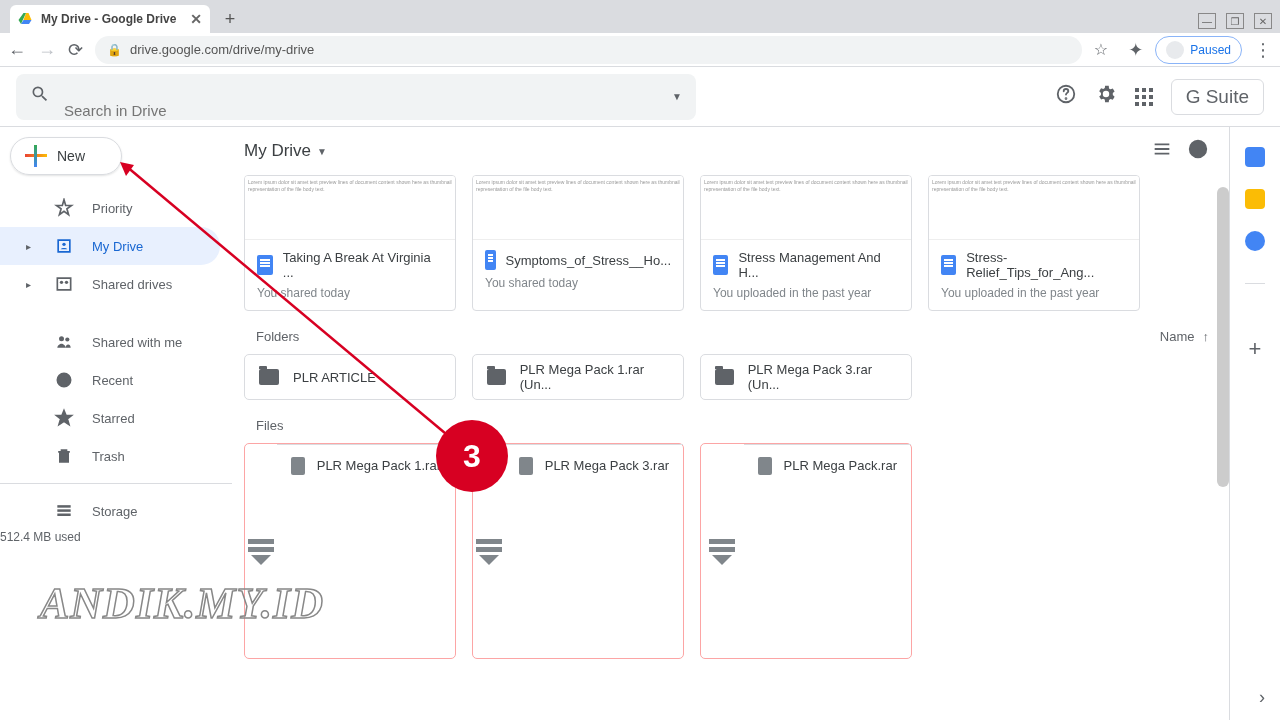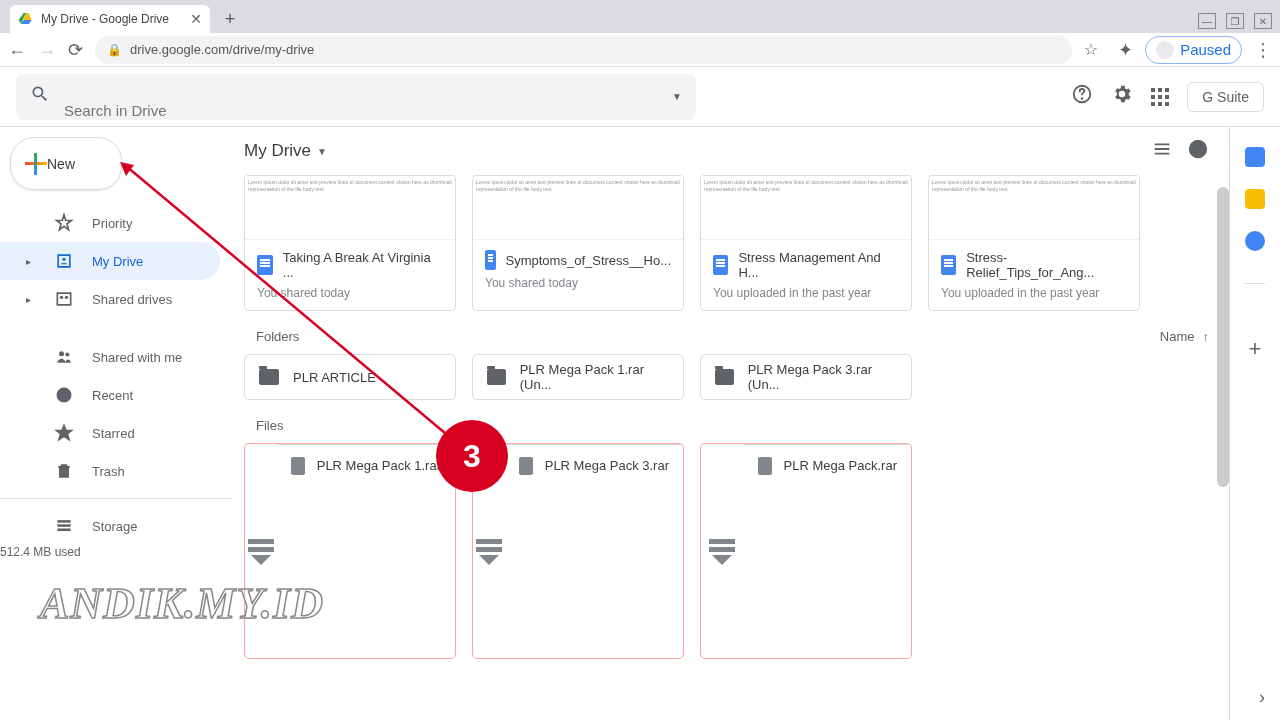--- a/index.html
+++ b/index.html
@@ -1,52 +1,52 @@
 <!DOCTYPE html>
 <html><head>
 <meta charset="utf-8">
 <style>
 * { margin:0; padding:0; box-sizing:border-box; font-family:Arial,sans-serif; }
 body { width:1280px; height:720px; background:#fff; overflow:hidden; position:relative; }
 
 .chrome-top { height:33px; background:#dadce0; display:flex; align-items:flex-end; }
-.tab { background:#fff; height:28px; width:200px; margin-left:10px; border-radius:6px 6px 0 0; display:flex; align-items:center; padding:0 8px; font-size:12px; color:#444; }
+.tab { background:#fff; height:28px; width:200px; margin-left:10px; border-radius:6px 6px 0 0; display:flex; align-items:center; padding:0 8px; font-size:12px; color:#444;font-weight:bold; }
 .tab .favicon { width:16px; height:16px; margin-right:7px; }
 .tab .close { margin-left:auto; color:#666; font-size:14px; }
 .newtab { width:28px; height:28px; display:flex; align-items:center; justify-content:center; color:#555; font-size:18px; margin-left:6px; }
 .win-ctrl { margin-left:auto; display:flex; gap:10px; padding:4px 8px; }
 .win-ctrl span { width:18px; height:16px; border:1px solid #888; font-size:10px; display:flex; align-items:center; justify-content:center; color:#666; }
 
 .addr { height:34px; display:flex; align-items:center; padding:0 8px; border-bottom:1px solid #dadce0; gap:12px; }
 .nav-icon { color:#5f6368; font-size:18px; }
 .nav-icon.disabled { color:#bdc1c6; }
 .url-bar { flex:1; height:28px; background:#f1f3f4; border-radius:14px; display:flex; align-items:center; padding:0 12px; gap:8px; font-size:13px; color:#555; }
 .lock { color:#5f6368; font-size:12px; }
 .star { color:#5f6368; font-size:16px; margin-right:8px; }
 .ext { color:#5f6368; font-size:18px; }
-.paused { border:1px solid #8ab4f8; border-radius:14px; height:28px; display:flex; align-items:center; padding:0 10px; gap:6px; font-size:15px; color:#1a73e8; }
+.paused { border:1px solid #8ab4f8; border-radius:14px; height:28px; display:flex; align-items:center; padding:0 10px; gap:6px; font-size:12px; color:#1a73e8; }
 .paused .avatar { width:18px; height:18px; border-radius:50%; background:#e8eaed; }
 .kebab { color:#5f6368; font-size:18px; }
 
 .gbar { height:60px; display:flex; align-items:center; padding:0 16px; border-bottom:1px solid #dadce0; }
 .logo { display:flex; align-items:center; gap:8px; font-size:21px; color:#5f6368; width:215px; }
 .drive-tri { width:32px; height:30px; position:relative; }
 .search { flex:0 0 680px; height:46px; background:#f1f3f4; border-radius:8px; display:flex; align-items:center; padding:0 14px; gap:14px; }
 .search-ico { color:#5f6368; font-size:20px; }
 .search input { flex:1; border:0; background:transparent; font-size:15px; outline:none;margin-top:28px; }
 .search .caret { color:#5f6368; font-size:10px; }
 .gbar-right { margin-left:auto; display:flex; align-items:center; gap:18px; }
 .gbar-ico { color:#5f6368; font-size:20px; }
 .apps-grid { width:18px; height:18px; display:grid; grid-template-columns:repeat(3,4px); grid-template-rows:repeat(3,4px); gap:3px; }
 .apps-grid i { background:#5f6368; }
-.gsuite { border:1px solid #dadce0; border-radius:6px; padding:6px 14px; font-size:14px; color:#5f6368; font-weight:500; }
+.gsuite { border:1px solid #dadce0; border-radius:6px; padding:6px 14px; font-size:19px; color:#5f6368; font-weight:500; }
 
 .body-row { display:flex; height:593px; }
 .sidebar { width:232px; padding-top:10px; }
-.new-btn { margin-left:10px; width:112px; height:53px; border:1px solid #dadce0; border-radius:24px; box-shadow:0 1px 2px rgba(60,64,67,0.15); display:flex; align-items:center; gap:0; padding-left:14px; font-size:14px; color:#3c4043; }
+.new-btn { margin-left:10px; width:112px; height:38px; border:1px solid #dadce0; border-radius:24px; box-shadow:0 1px 2px rgba(60,64,67,0.15); display:flex; align-items:center; gap:10px; padding-left:14px; font-size:14px; color:#3c4043; }
 .plus { width:22px; height:22px; position:relative; }
 .plus::before,.plus::after { content:""; position:absolute; }
 .plus::before { width:22px; height:3px; top:9px; left:0; background:linear-gradient(to right,#EA4335,#FBBC05); }
 .plus::after { width:3px; height:22px; left:9px; top:0; background:linear-gradient(#34A853,#4285F4); }
 .nav-item { height:38px; display:flex; align-items:center; padding-left:26px; font-size:13px; color:#5f6368; border-radius:0 19px 19px 0; margin-right:12px; gap:18px; cursor:pointer; }
 .nav-item.active { background:#e8f0fe; color:#1967d2; font-weight:500; }
 .nav-item .exp { width:10px; color:#5f6368; font-size:10px; }
 .nav-item.noexp { padding-left:26px; }
 .nav-item svg { width:20px; height:20px; fill:currentColor; }
 .nav-sep { height:1px; background:#dadce0; margin:8px 0; }

